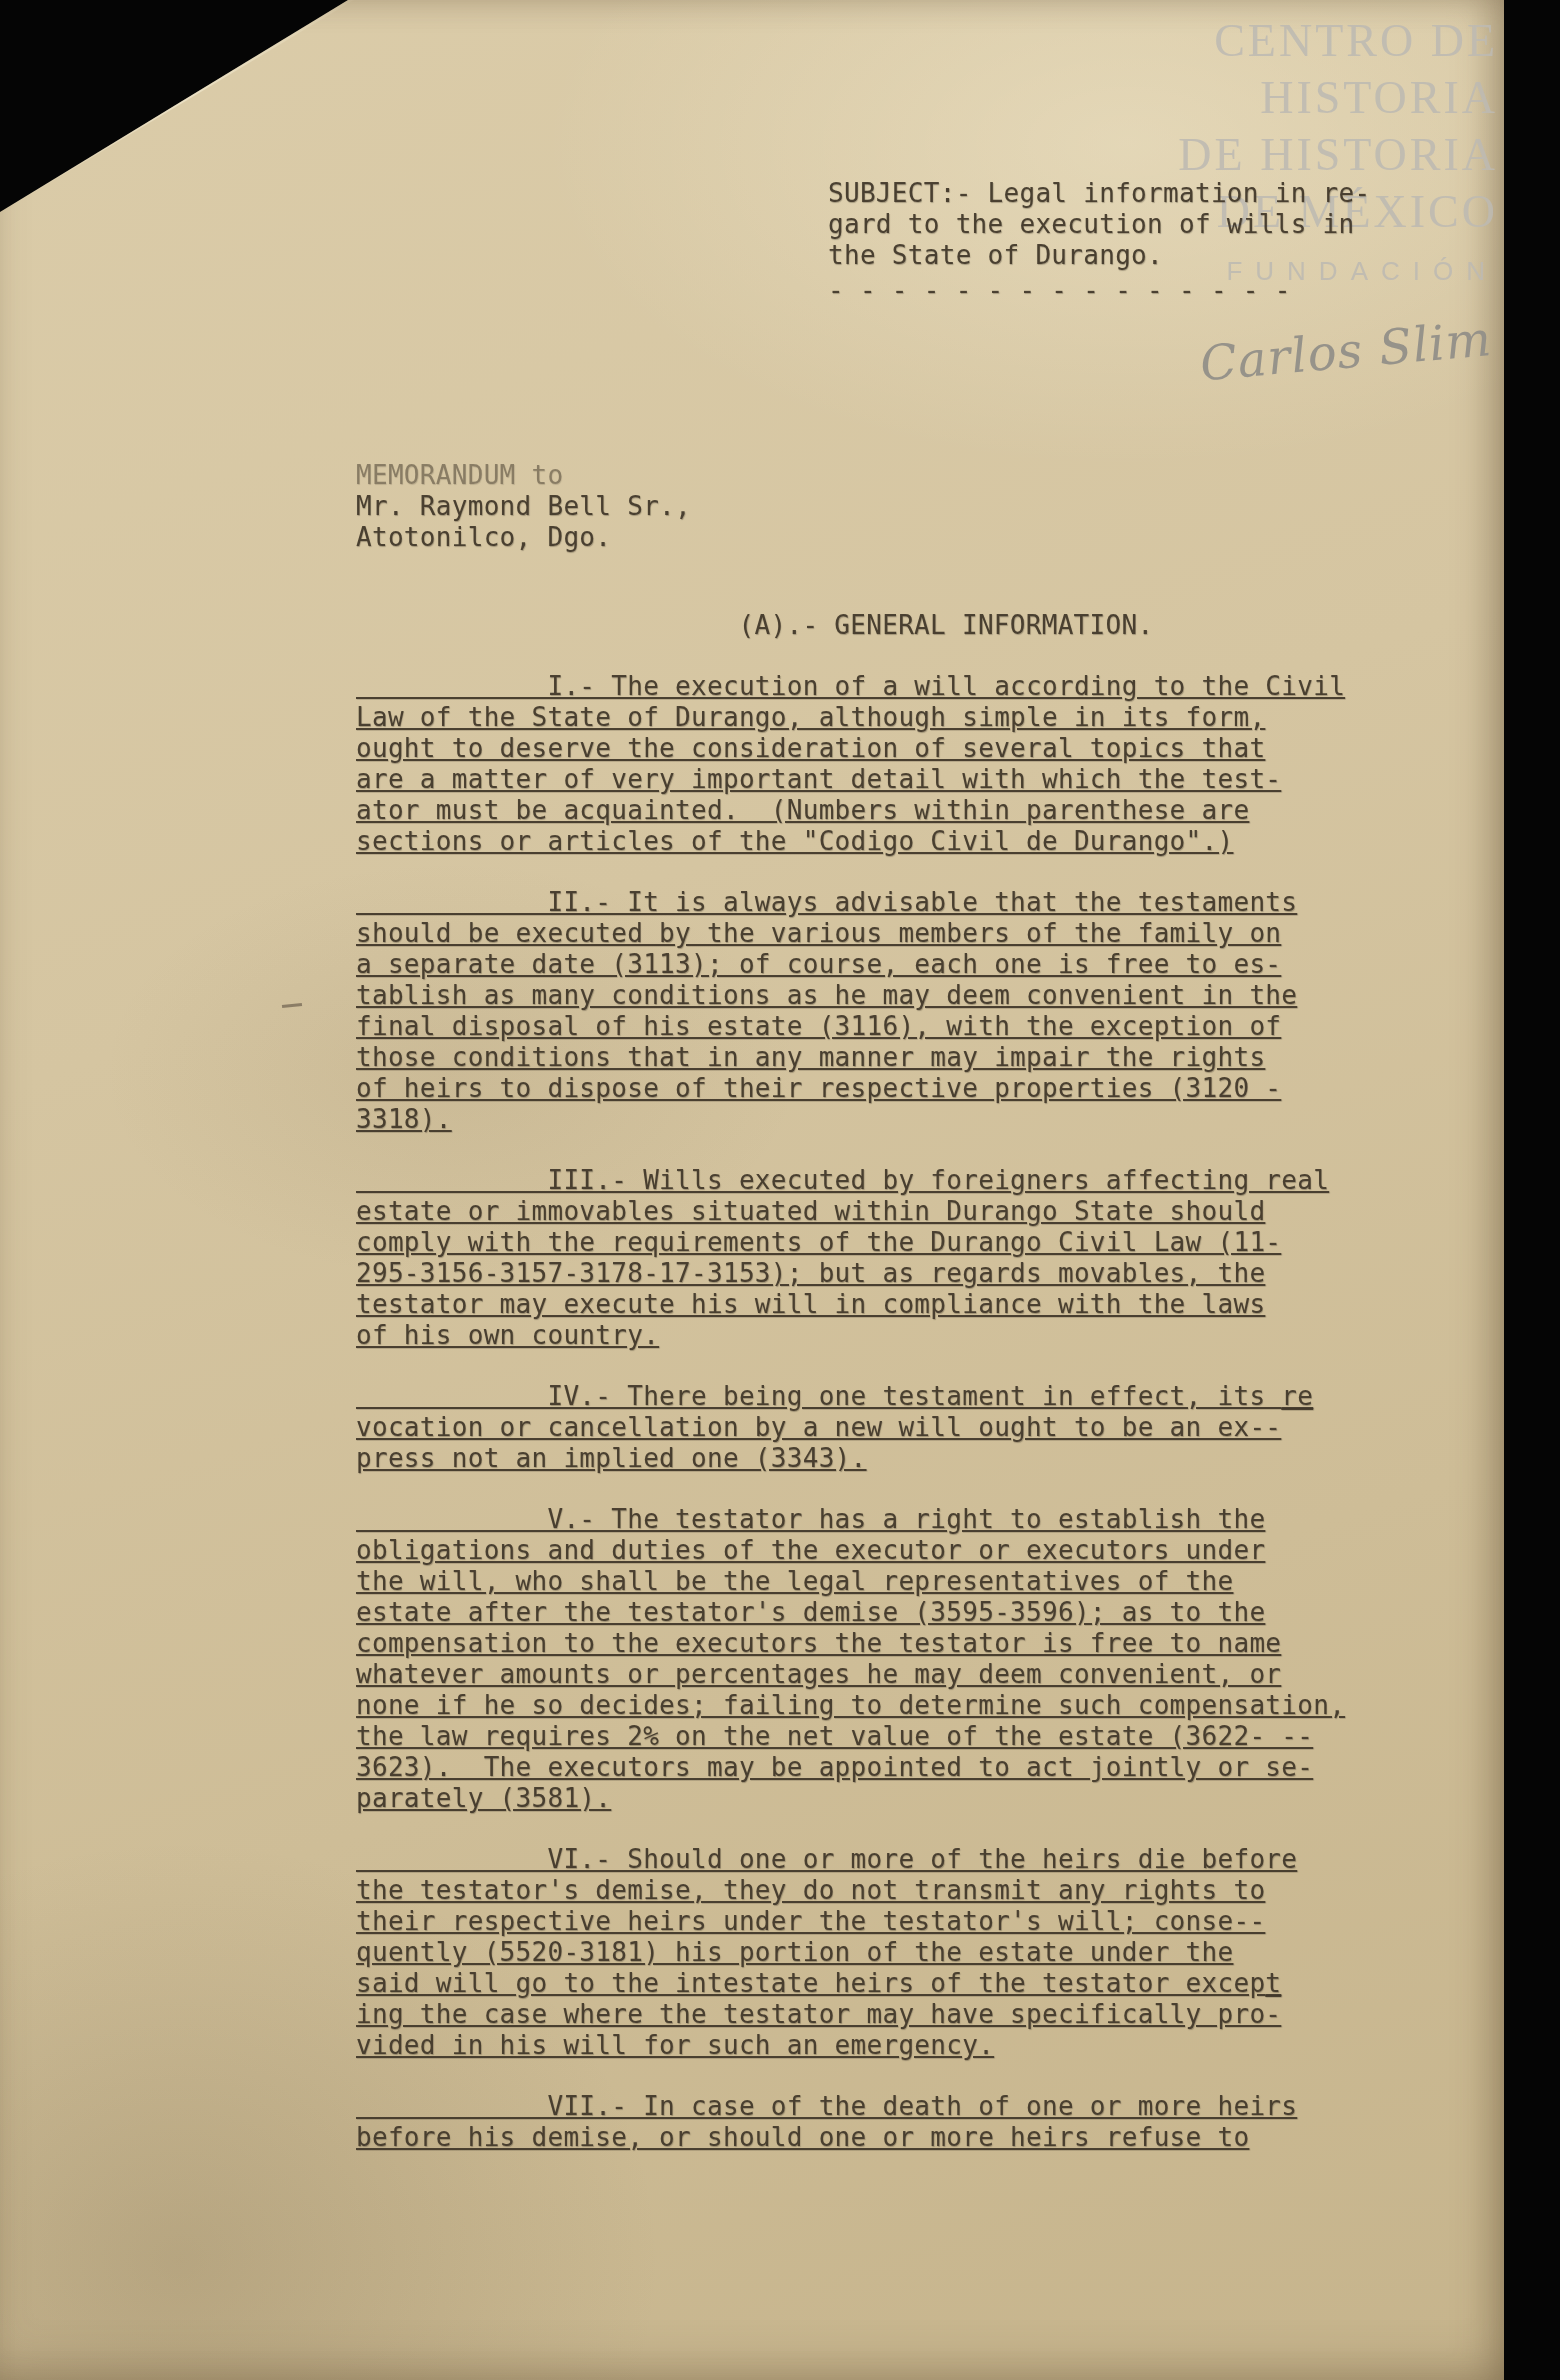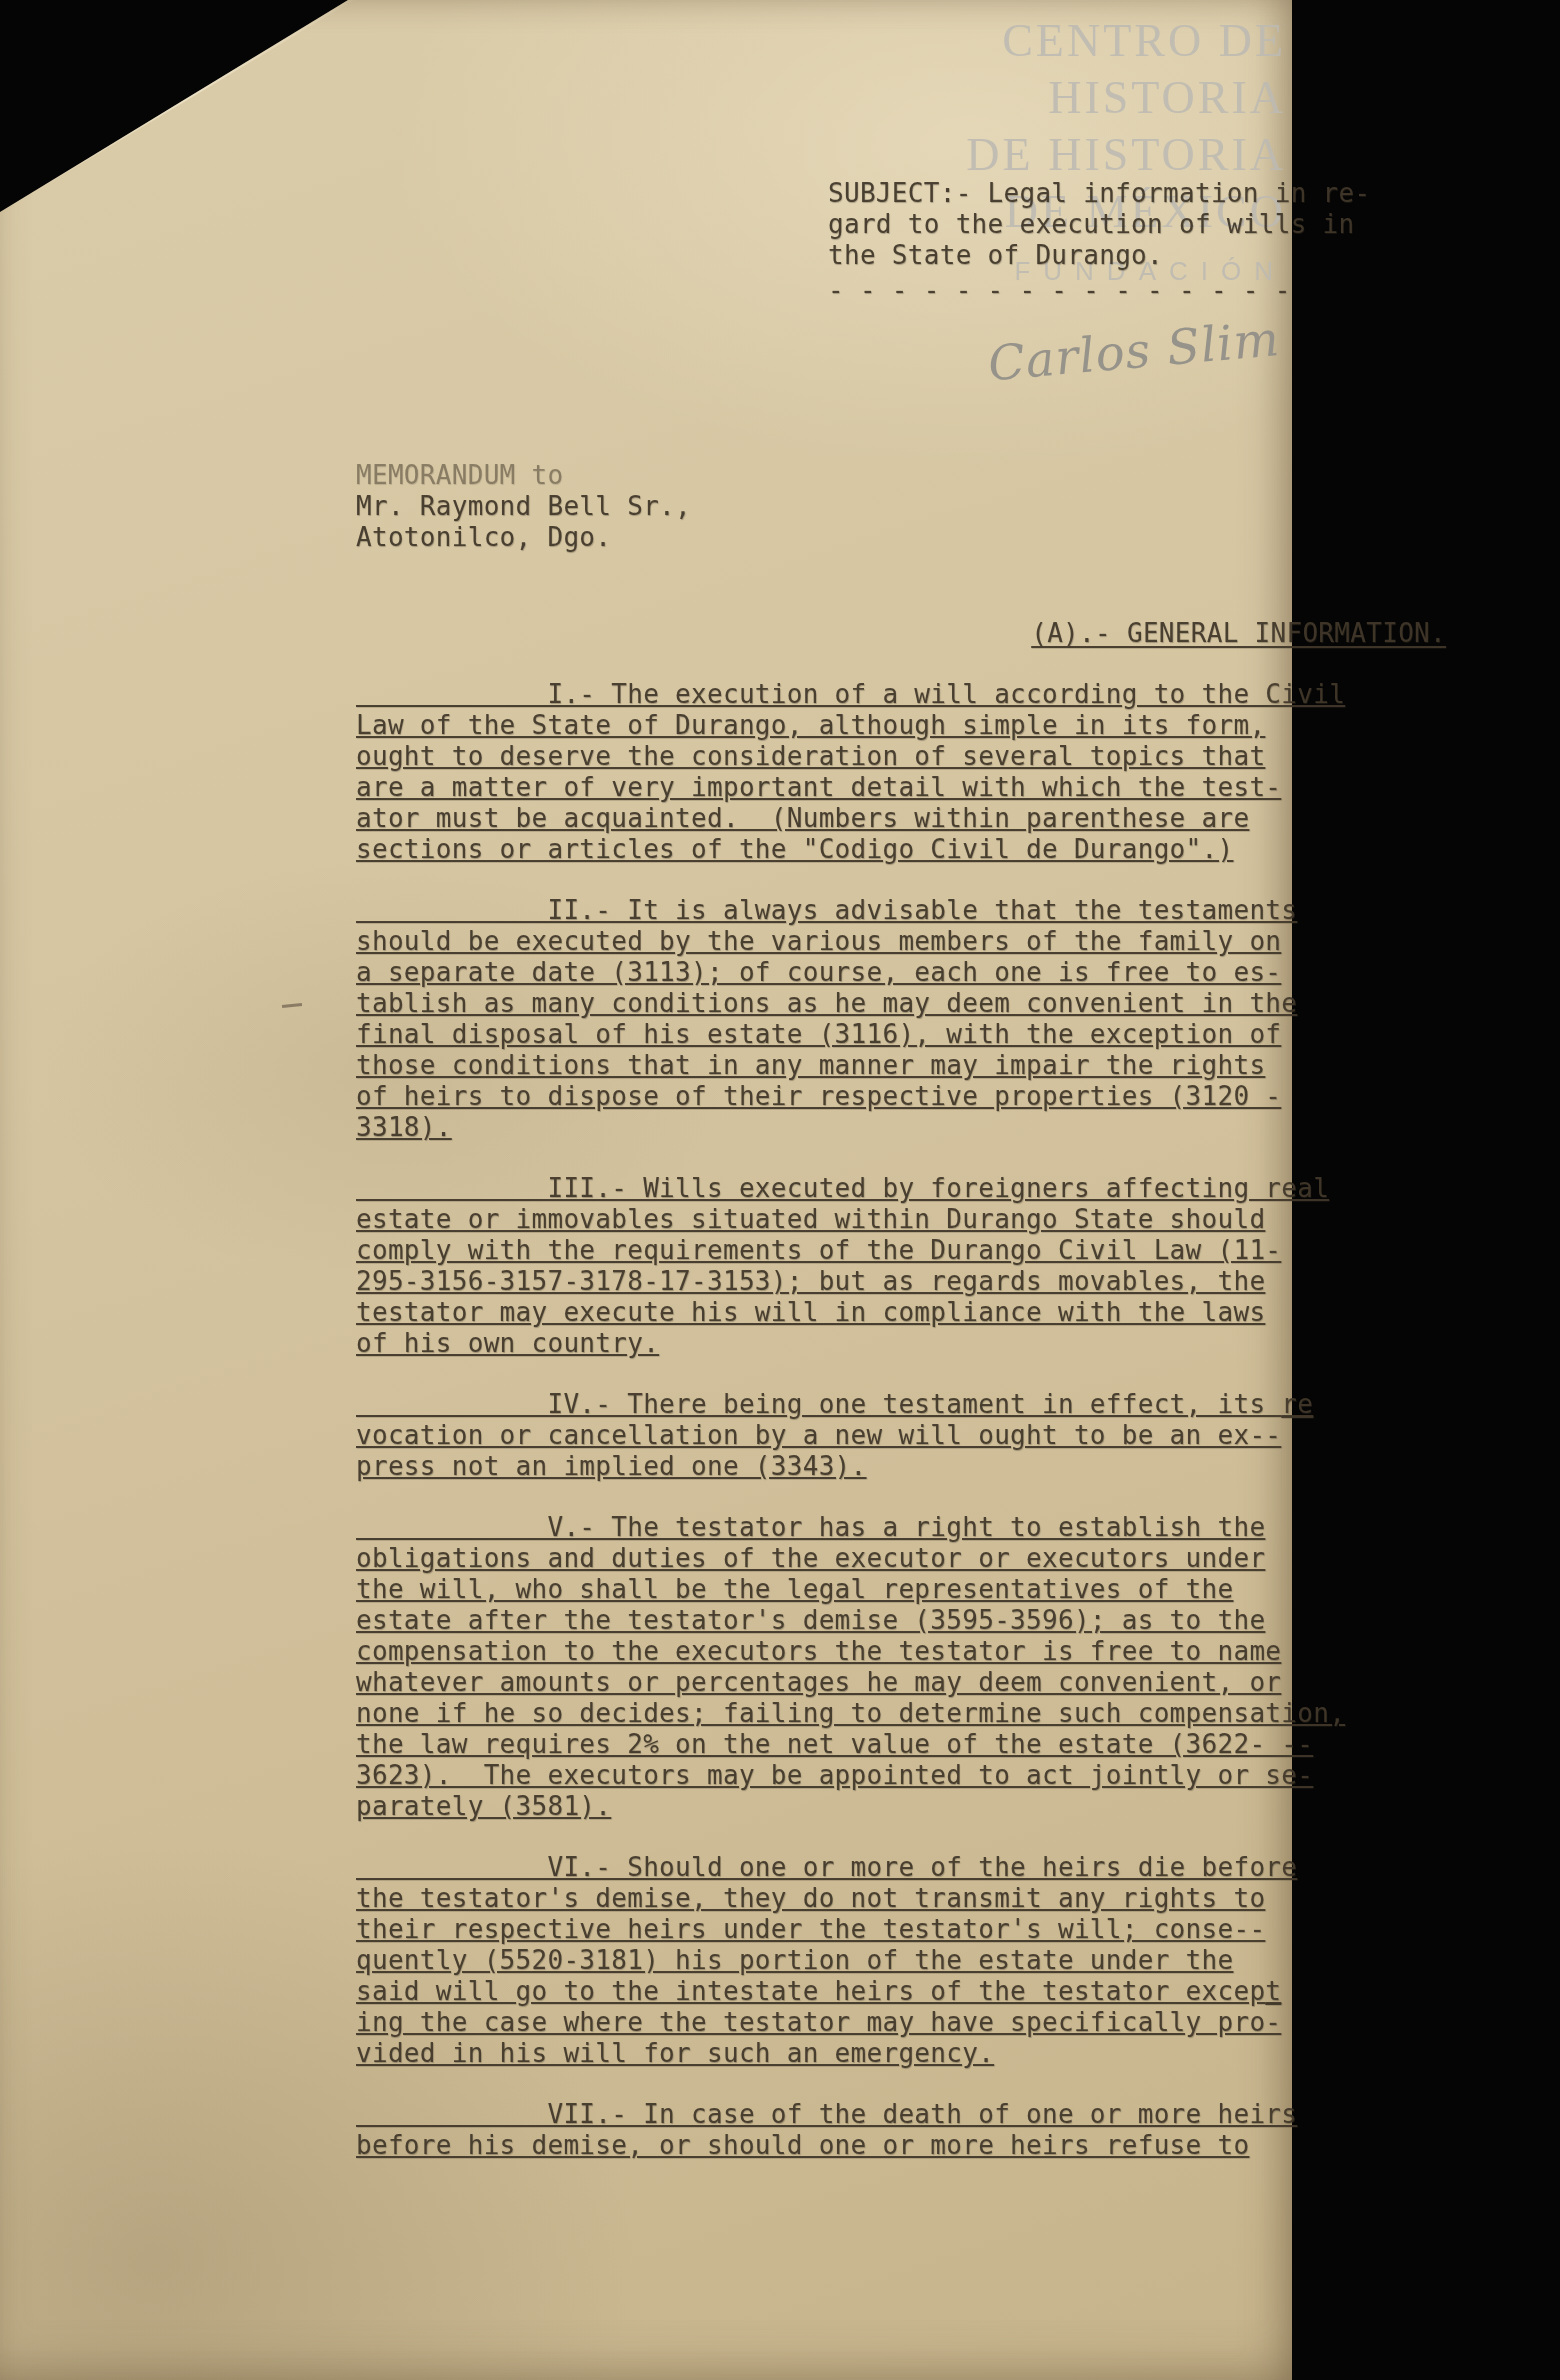--- a/index.html
+++ b/index.html
@@ -5,21 +5,21 @@
   html, body {
     margin: 0;
     padding: 0;
     width: 1560px;
     height: 2380px;
     background: #050505;
     overflow: hidden;
   }
   .scan {
     position: relative;
-    width: 1292px;
+    width: 1504px;
     height: 2380px;
     background: #050505;
   }
   .paper {
     position: absolute;
     inset: 0;
     clip-path: polygon(348px 0, 1560px 0, 1560px 2380px, 0 2380px, 0 212px);
     background:
       radial-gradient(ellipse 900px 500px at 75% 6%, rgba(255,248,224,0.30), rgba(255,248,224,0) 65%),
       radial-gradient(ellipse 800px 700px at 12% 95%, rgba(110,92,62,0.22), rgba(110,92,62,0) 60%),
@@ -68,25 +68,24 @@
   .memo-line-faded { opacity: 0.55; }
 
   .body-column {
     position: absolute;
     left: 356px;
     top: 606px;
     width: 1000px;
     z-index: 3;
   }
   .section-heading {
-    text-align: right;
+    text-align: center;
     transform: translateX(90px);
-    text-decoration: underline;
     text-underline-offset: 4px;
-    margin: 12px 0 30px 0;
+    margin: 4px 0 30px 0;
   }
   .para { margin: 0 0 30px 0; text-decoration: underline; }
   .u { text-decoration: underline; text-underline-offset: 3px; }
 
   
   .watermark {
     position: absolute;
     top: 12px;
     right: 6px;
     z-index: 2;

